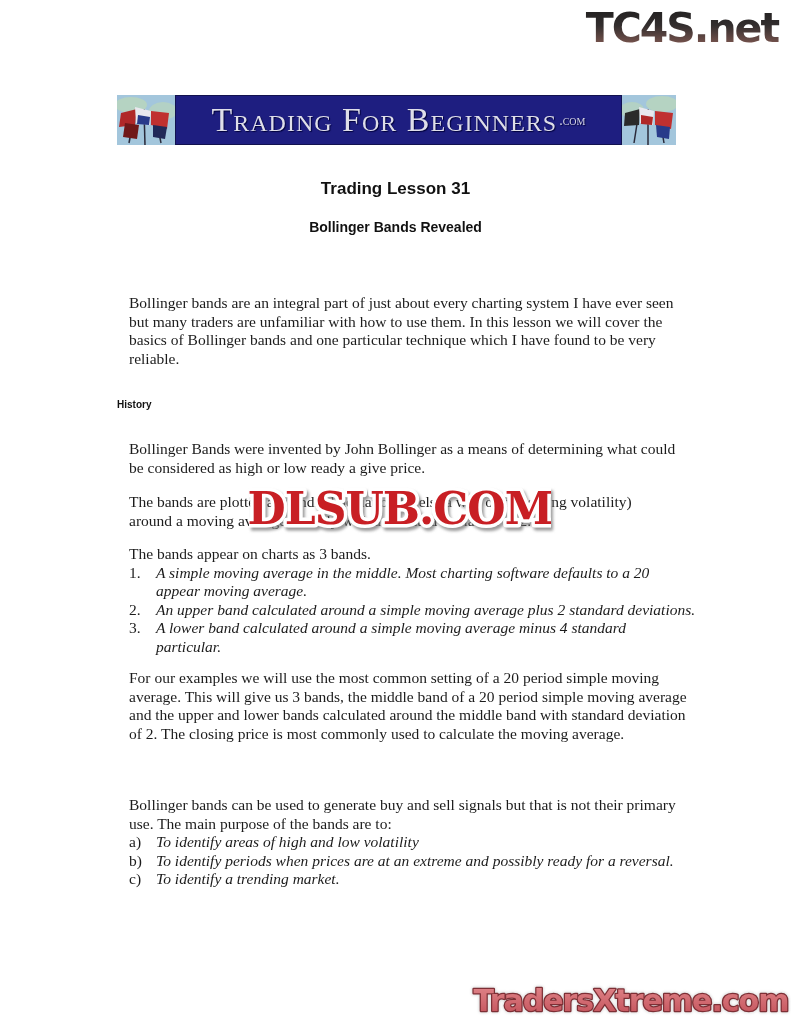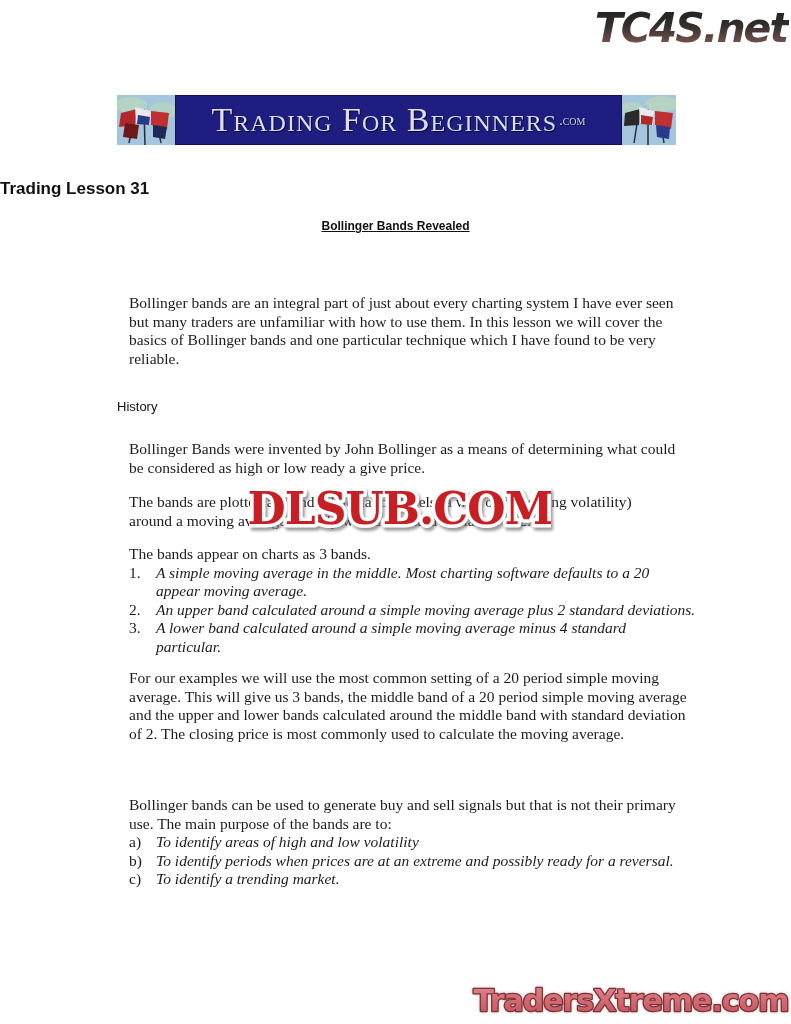--- a/index.html
+++ b/index.html
@@ -4,21 +4,21 @@
 <style>
   * { margin:0; padding:0; box-sizing:border-box; }
   html,body { background:#ffffff; }
   body {
     width:791px; height:1024px; position:relative; overflow:hidden;
     font-family:"Liberation Serif", serif; color:#1c1c1c;
   }
   .abs { position:absolute; }
 
   
-  .tc4s { top:2px; right:2px; width:232px; height:50px;font-style:italic; }
+  .tc4s { top:2px; right:11px; width:232px; height:50px; }
 
   
   .banner {
     top:95px; left:117px; width:559px; height:50px;
     display:flex; flex-direction:row;
   }
   .banner .flagcap { width:58px; height:50px; flex:none; }
   .banner .flagcap.right { width:54px; }
   .banner .center {
     flex:1; background:#1e1e80; border:1px solid #12124f;
@@ -36,32 +36,32 @@
   .banner .suffix {
     font-family:"Liberation Serif", serif;
     font-variant:small-caps;
     font-size:14px; color:#d5d5e4;
     align-self:flex-end; margin:0 0 15px 2px;
     text-shadow:1px 1px 1px #00003a;
   }
 
   
   .doc-title {
-    top:179px; left:0; width:100%; text-align:left;
+    top:179px; left:0; width:100%; text-align:center;
     font-family:"Liberation Sans", sans-serif; font-weight:bold;
     font-size:17px; color:#111;
   }
   .doc-subtitle {
     top:219px; left:0; width:100%; text-align:center;
     font-family:"Liberation Sans", sans-serif; font-weight:bold;
-    font-size:12px; color:#111;text-decoration:underline;
+    font-size:14px; color:#111;
   }
   .section-heading {
-    font-family:"Liberation Sans", sans-serif; font-weight:normal;
-    font-size:13px; color:#111;
+    font-family:"Liberation Sans", sans-serif; font-weight:bold;
+    font-size:10px; color:#111;
   }
 
   
   .para { left:129px; width:566px; font-size:15.5px; line-height:18.6px; }
   .para .line { white-space:nowrap; }
 
   .list-item { display:flex; }
   .list-item .marker { width:27px; flex:none; }
   .list-item .itext { flex:1;font-style:italic; }
   .list-item .itext .line { white-space:nowrap; }

